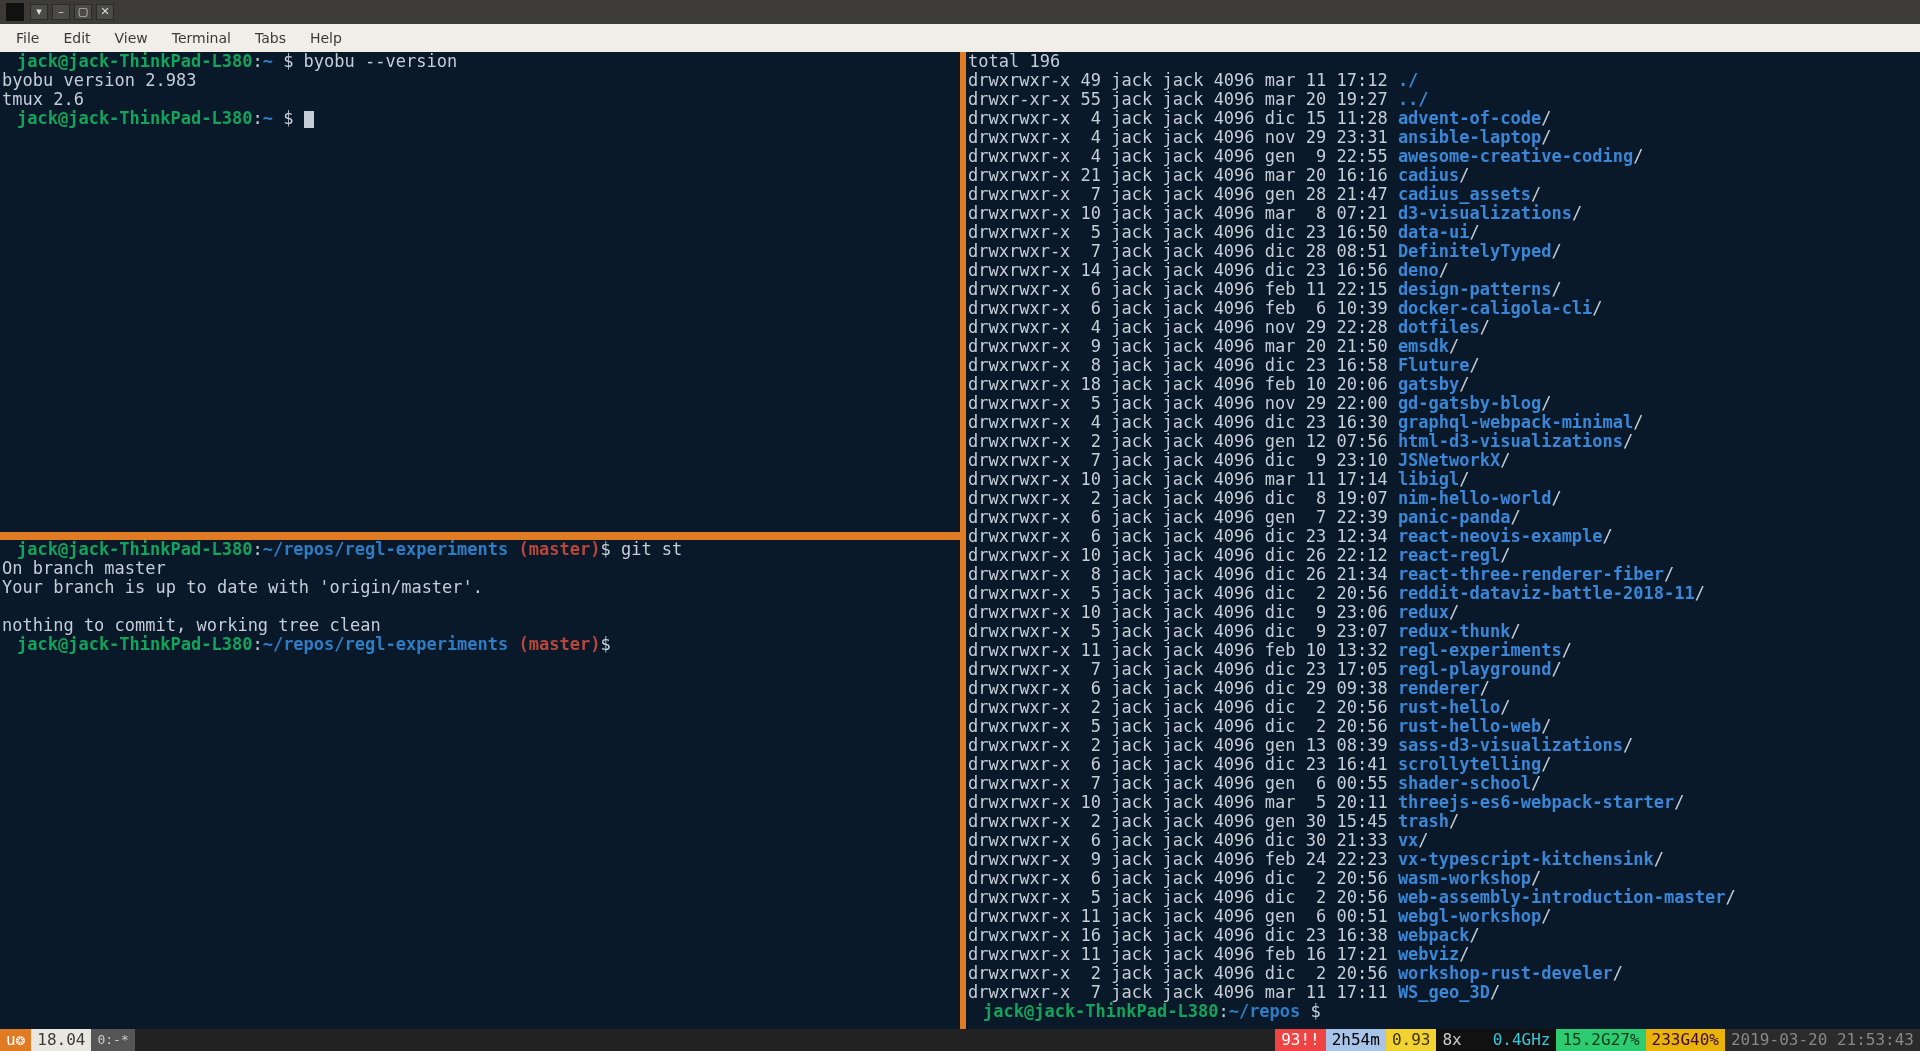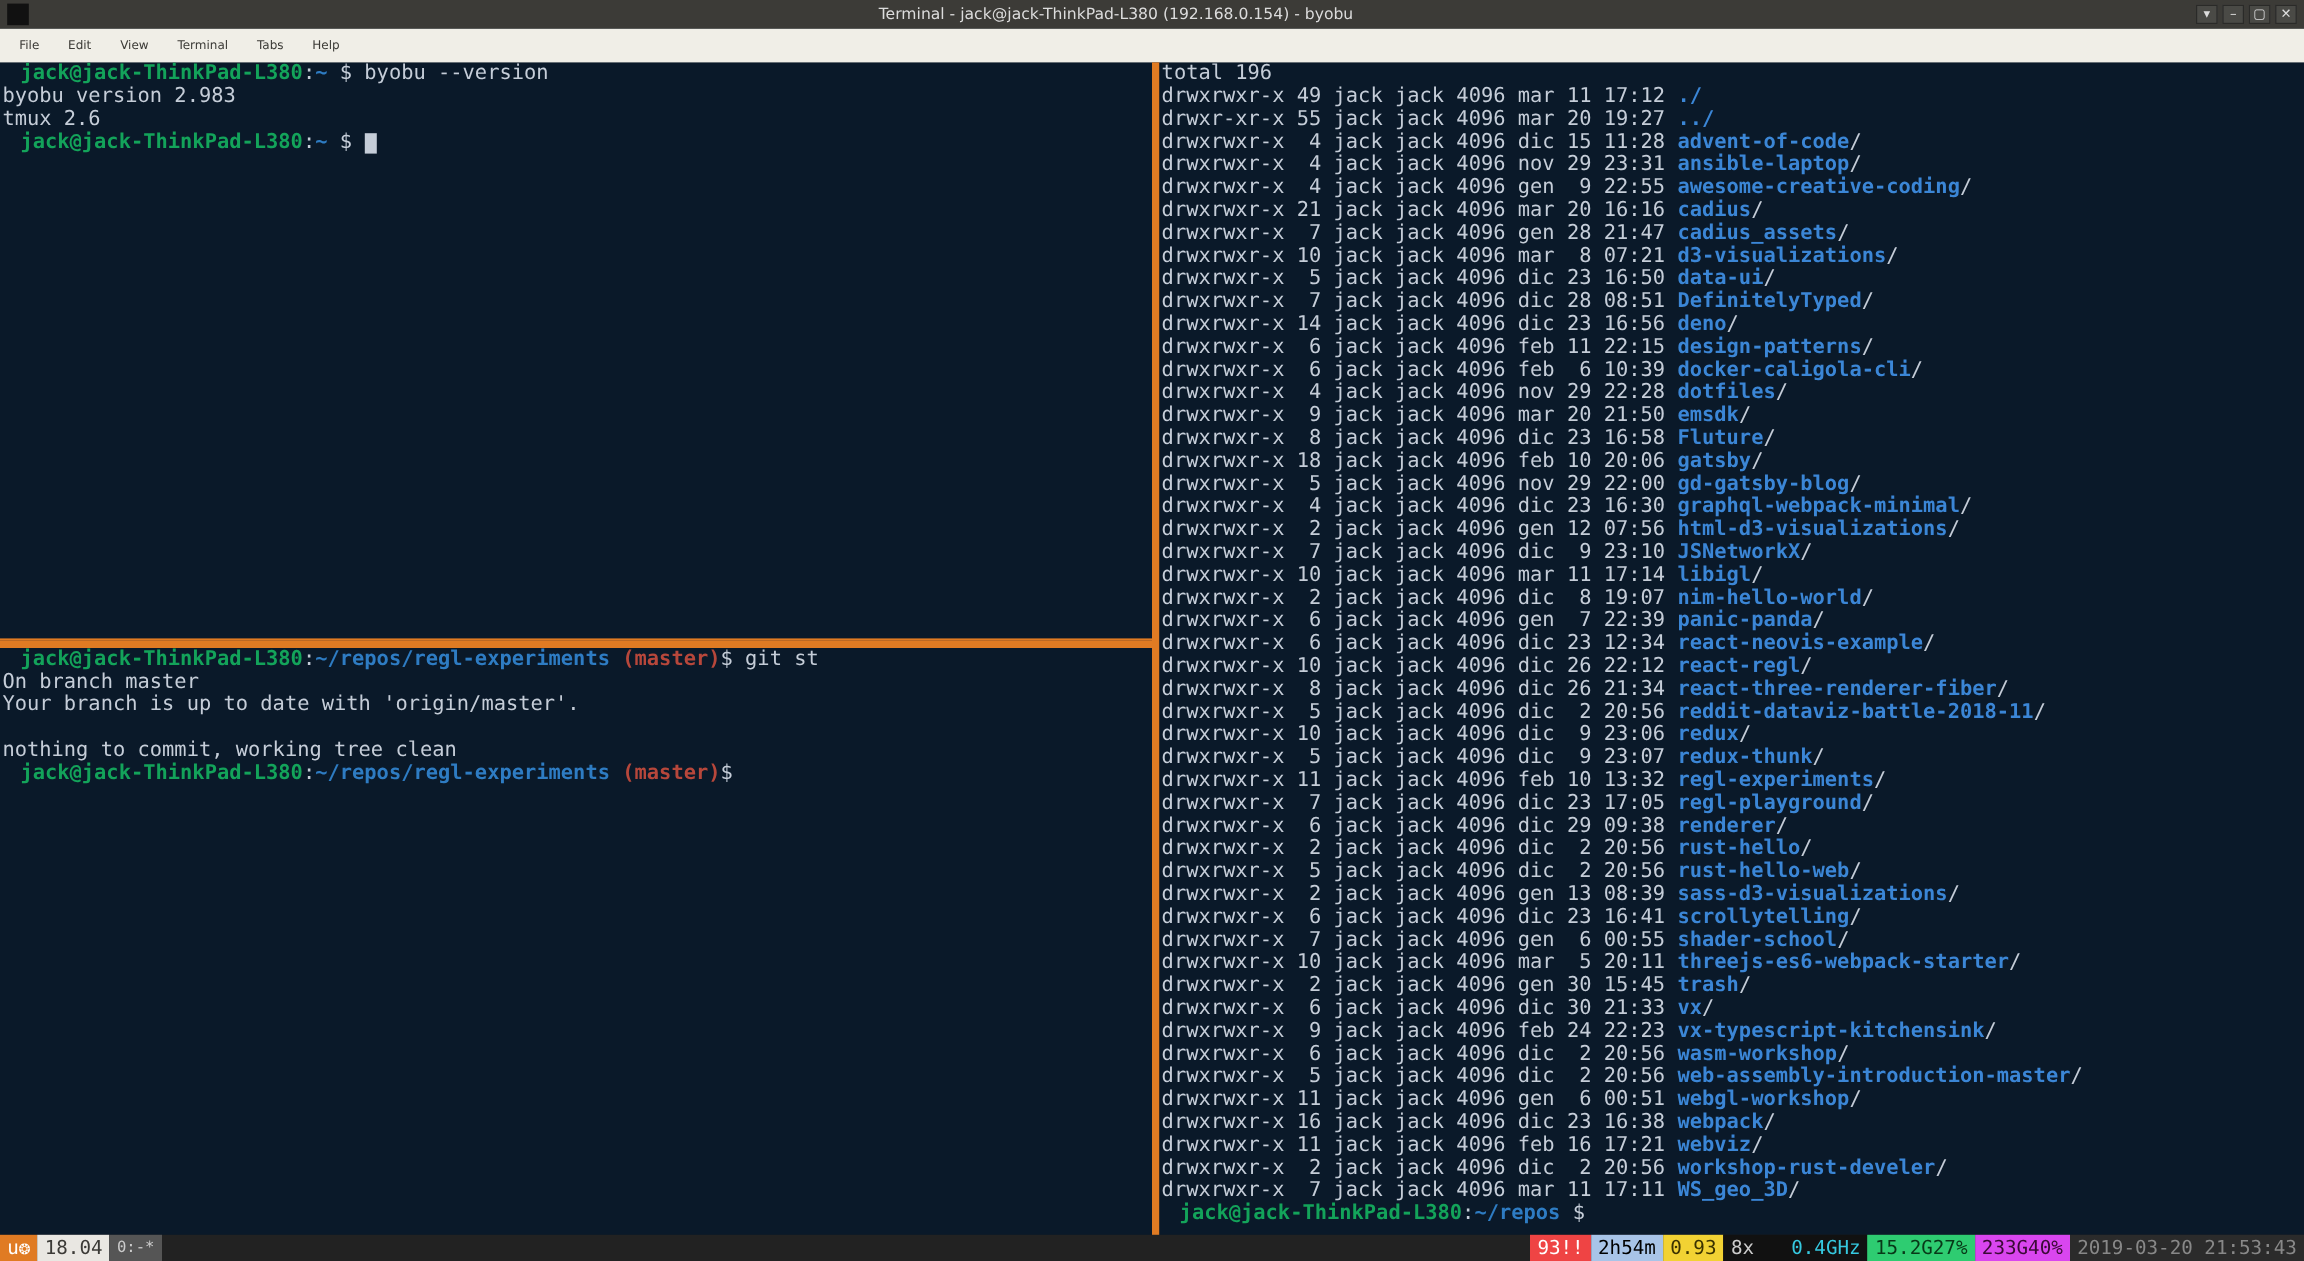--- a/index.html
+++ b/index.html
@@ -38,21 +38,21 @@
   line-height:14px;
   text-align:center;
   cursor:pointer;
 }
 .menubar {
   height: 28px;
   background: #f0eee7;
   display:flex;
   align-items:center;
   font-family:"DejaVu Sans",sans-serif;
-  font-size:10px;
+  font-size:14px;
   color:#3b3a36;
   padding: 0 6px;
   gap: 4px;
   text-align: center;
 }
 .menubar .menu-item { padding: 3px 10px; cursor:pointer; }
 
 .term-area {
   display:flex;
   height: calc(1051px - 24px - 28px - 22px);
@@ -108,29 +108,28 @@
 .sb-orange { background:#e07b23; color:#fff; }
 .sb-white { background:#e9e7e2; color:#3b3a36; }
 .sb-grey { background:#555; color:#ccc; font-size:13px;}
 .sb-fill { flex:1; }
 .sb-red { background:#ef4444; color:#fff;}
 .sb-blue { background:#a8c4e8; color:#000000;}
 .sb-yellow { background:#f2d233; color:#3a3200;}
 .sb-dark { background:#111; color:#ccc;gap:31px;}
 .sb-cyan { color:#36c9e0; }
 .sb-green { background:#2ecc71; color:#083818;}
-.sb-magenta { background:#d946ef; color:#3a0a35;}
+.sb-magenta { background:#eab308; color:#3a0a35;}
 .sb-dkgrey { background:#2b2b2b; color:#888;}
 </style>
 </head>
 <body>
 
 <div class="titlebar">
   <span class="app-icon"></span>
-  <span class="title">Terminal - jack@jack-ThinkPad-L380 (192.168.0.154) - byobu</span>
   <div class="winbtns">
     <div class="winbtn">▾</div>
     <div class="winbtn">–</div>
     <div class="winbtn">▢</div>
     <div class="winbtn">✕</div>
   </div>
 </div>
 
 <div class="menubar" id="menubar">
     <span class="menu-item">File</span>

